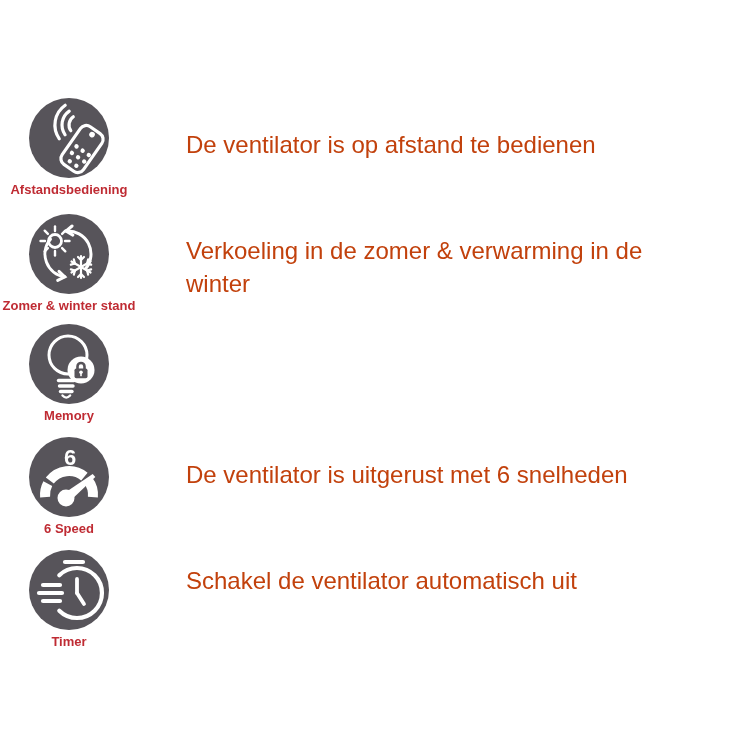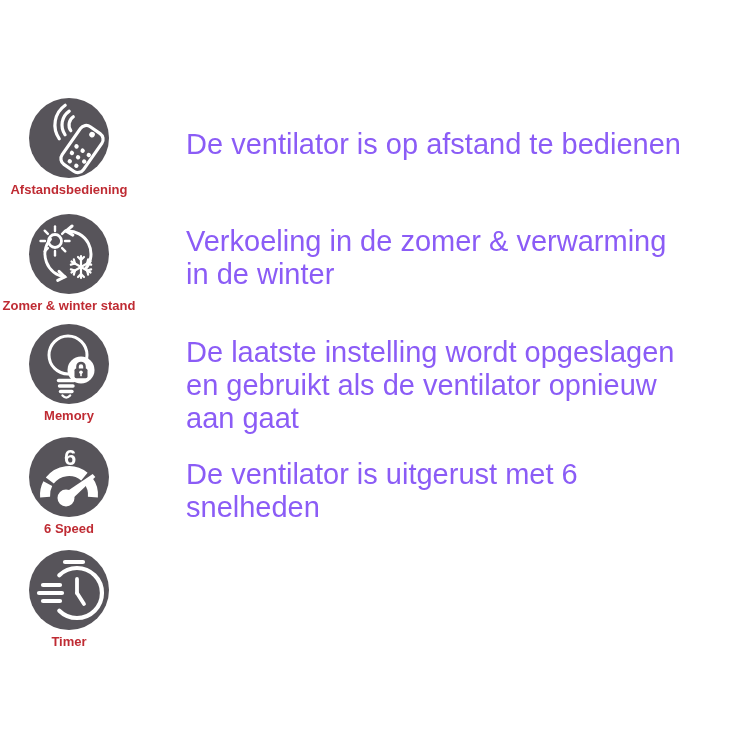--- a/index.html
+++ b/index.html
@@ -5,24 +5,24 @@
   html,body{margin:0;padding:0;background:#ffffff;}
   .canvas{
     position:relative;width:750px;height:750px;background:#ffffff;overflow:hidden;
     font-family:"Liberation Sans",sans-serif;
   }
   .icon-col{position:absolute;left:-6px;width:150px;text-align:center;}
   .icon-col svg{display:block;margin:0 auto;}
   .feature-label{margin-top:4px;color:#bf2b33;font-size:13px;font-weight:bold;letter-spacing:0;}
   .desc{
     position:absolute;left:186px;width:500px;
-    color:#8b5cf6;font-size:29px;line-height:33px;
+    color:#c2410c;font-size:24px;line-height:33px;
   }
   .r1i{top:98px}  .r1t{top:128px}
-  .r2i{top:214px} .r2t{top:225px}
+  .r2i{top:214px} .r2t{top:234px}
   .r3i{top:324px} .r3t{top:336px}
   .r4i{top:437px} .r4t{top:458px}
   .r5i{top:550px} .r5t{top:564px}
 </style>
 </head>
 <body>
 
 <div class="canvas">
 
   <div class="icon-col r1i">
@@ -110,21 +110,20 @@
       <path d="M 33.5 71.5 q 3.8 4.2 7.6 0" fill="none" stroke="#ffffff" stroke-width="2.4" stroke-linecap="round"></path>
 
       <circle cx="52" cy="46" r="13.5" fill="#ffffff"></circle>
       <path d="M 48.5 45 V 42.5 A 3.5 3.5 0 0 1 55.5 42.5 V 45" fill="none" stroke="#57545a" stroke-width="2.6"></path>
       <rect x="45.5" y="44.5" width="13" height="9.8" rx="1.8" fill="#57545a"></rect>
       <circle cx="52" cy="48.3" r="1.8" fill="#ffffff"></circle>
       <rect x="51.2" y="49" width="1.6" height="3.2" fill="#ffffff"></rect>
     </svg>
     <div class="feature-label">Memory</div>
   </div>
-  <div class="desc r3t">De laatste instelling wordt opgeslagen en gebruikt als de ventilator opnieuw aan gaat</div>
 
   <div class="icon-col r4i">
     <svg width="80" height="80" viewBox="0 0 80 80">
       <circle cx="40" cy="40" r="40" fill="#57545a"></circle>
       <text x="41" y="28" text-anchor="middle" font-family="Liberation Sans, sans-serif" font-size="22" font-weight="bold" fill="#ffffff">6</text>
       <g stroke="#ffffff" stroke-width="10" fill="none">
         <path d="M 16.1 60.1 A 24 24 0 0 1 18.8 46.7"></path>
         <path d="M 20.8 43.6 A 24 24 0 0 1 55.4 39.6"></path>
         <path d="M 58.9 43.2 A 24 24 0 0 1 63.9 60.1"></path>
       </g>
@@ -143,14 +142,15 @@
         <path d="M 30.3 25.3 A 25 25 0 1 1 30.3 60.7" stroke-width="4.2"></path>
         <line x1="48" y1="43" x2="48" y2="29" stroke-width="3.8"></line>
         <line x1="48" y1="43" x2="55" y2="54" stroke-width="3.8"></line>
         <line x1="14" y1="35" x2="31" y2="35" stroke-width="4.2"></line>
         <line x1="10" y1="43" x2="33" y2="43" stroke-width="4.2"></line>
         <line x1="14" y1="51" x2="31" y2="51" stroke-width="4.2"></line>
       </g>
     </svg>
     <div class="feature-label">Timer</div>
   </div>
+  <div class="desc r5t">Schakel de ventilator automatisch uit</div>
 
 </div>
 
 </body></html>

